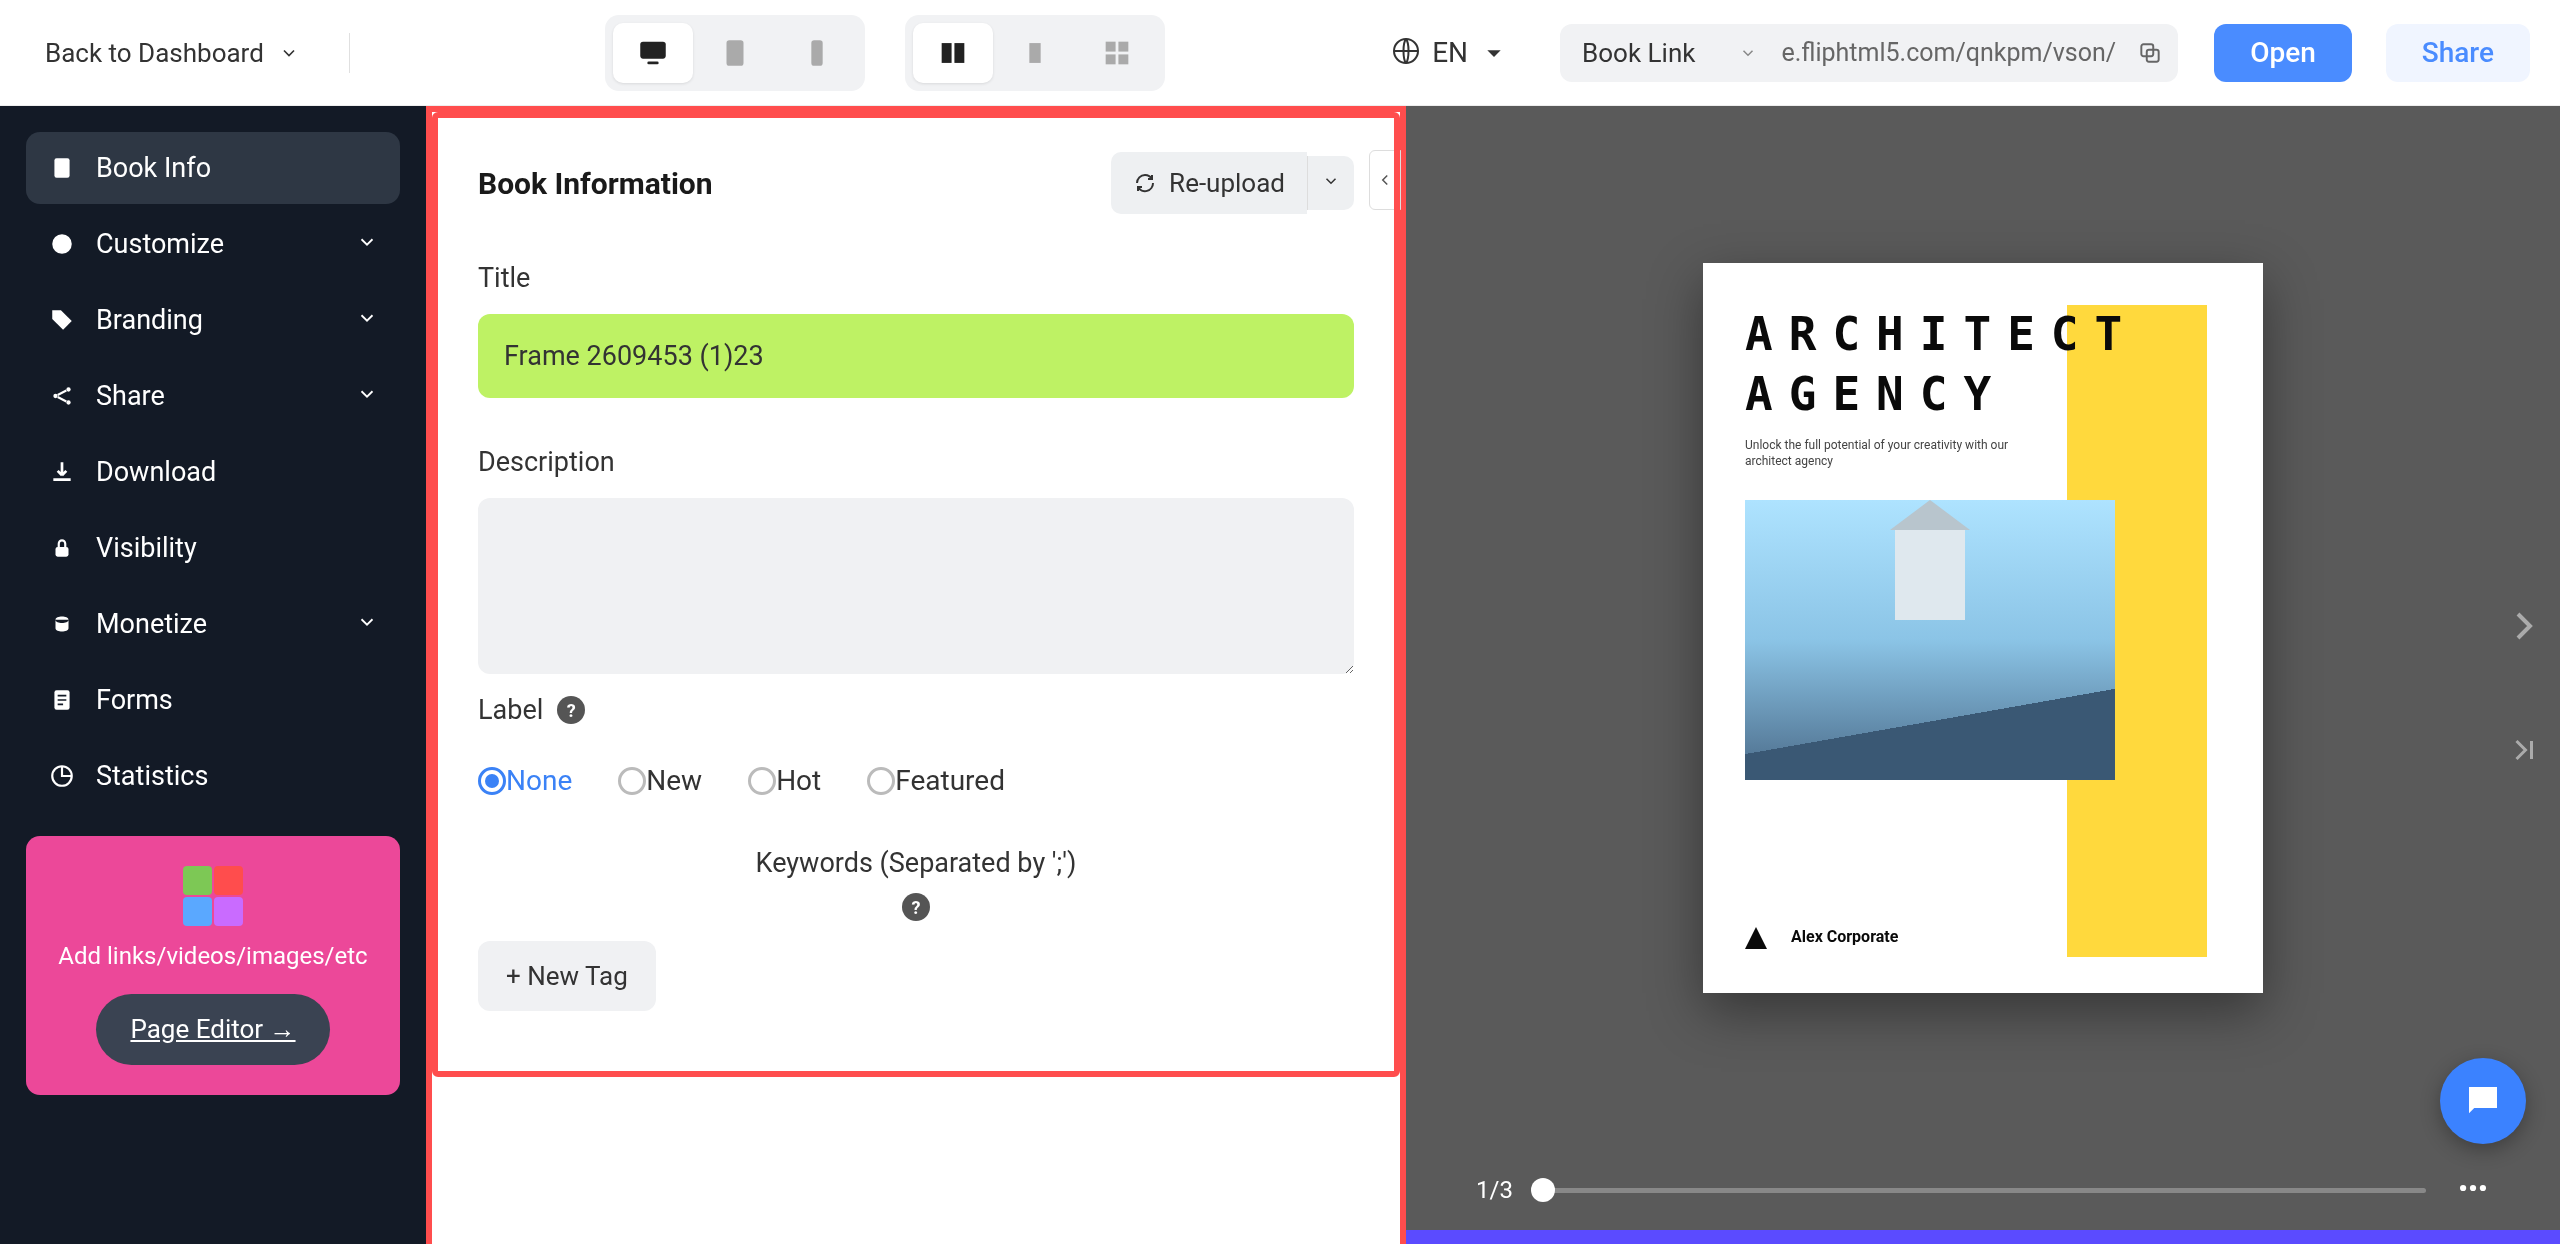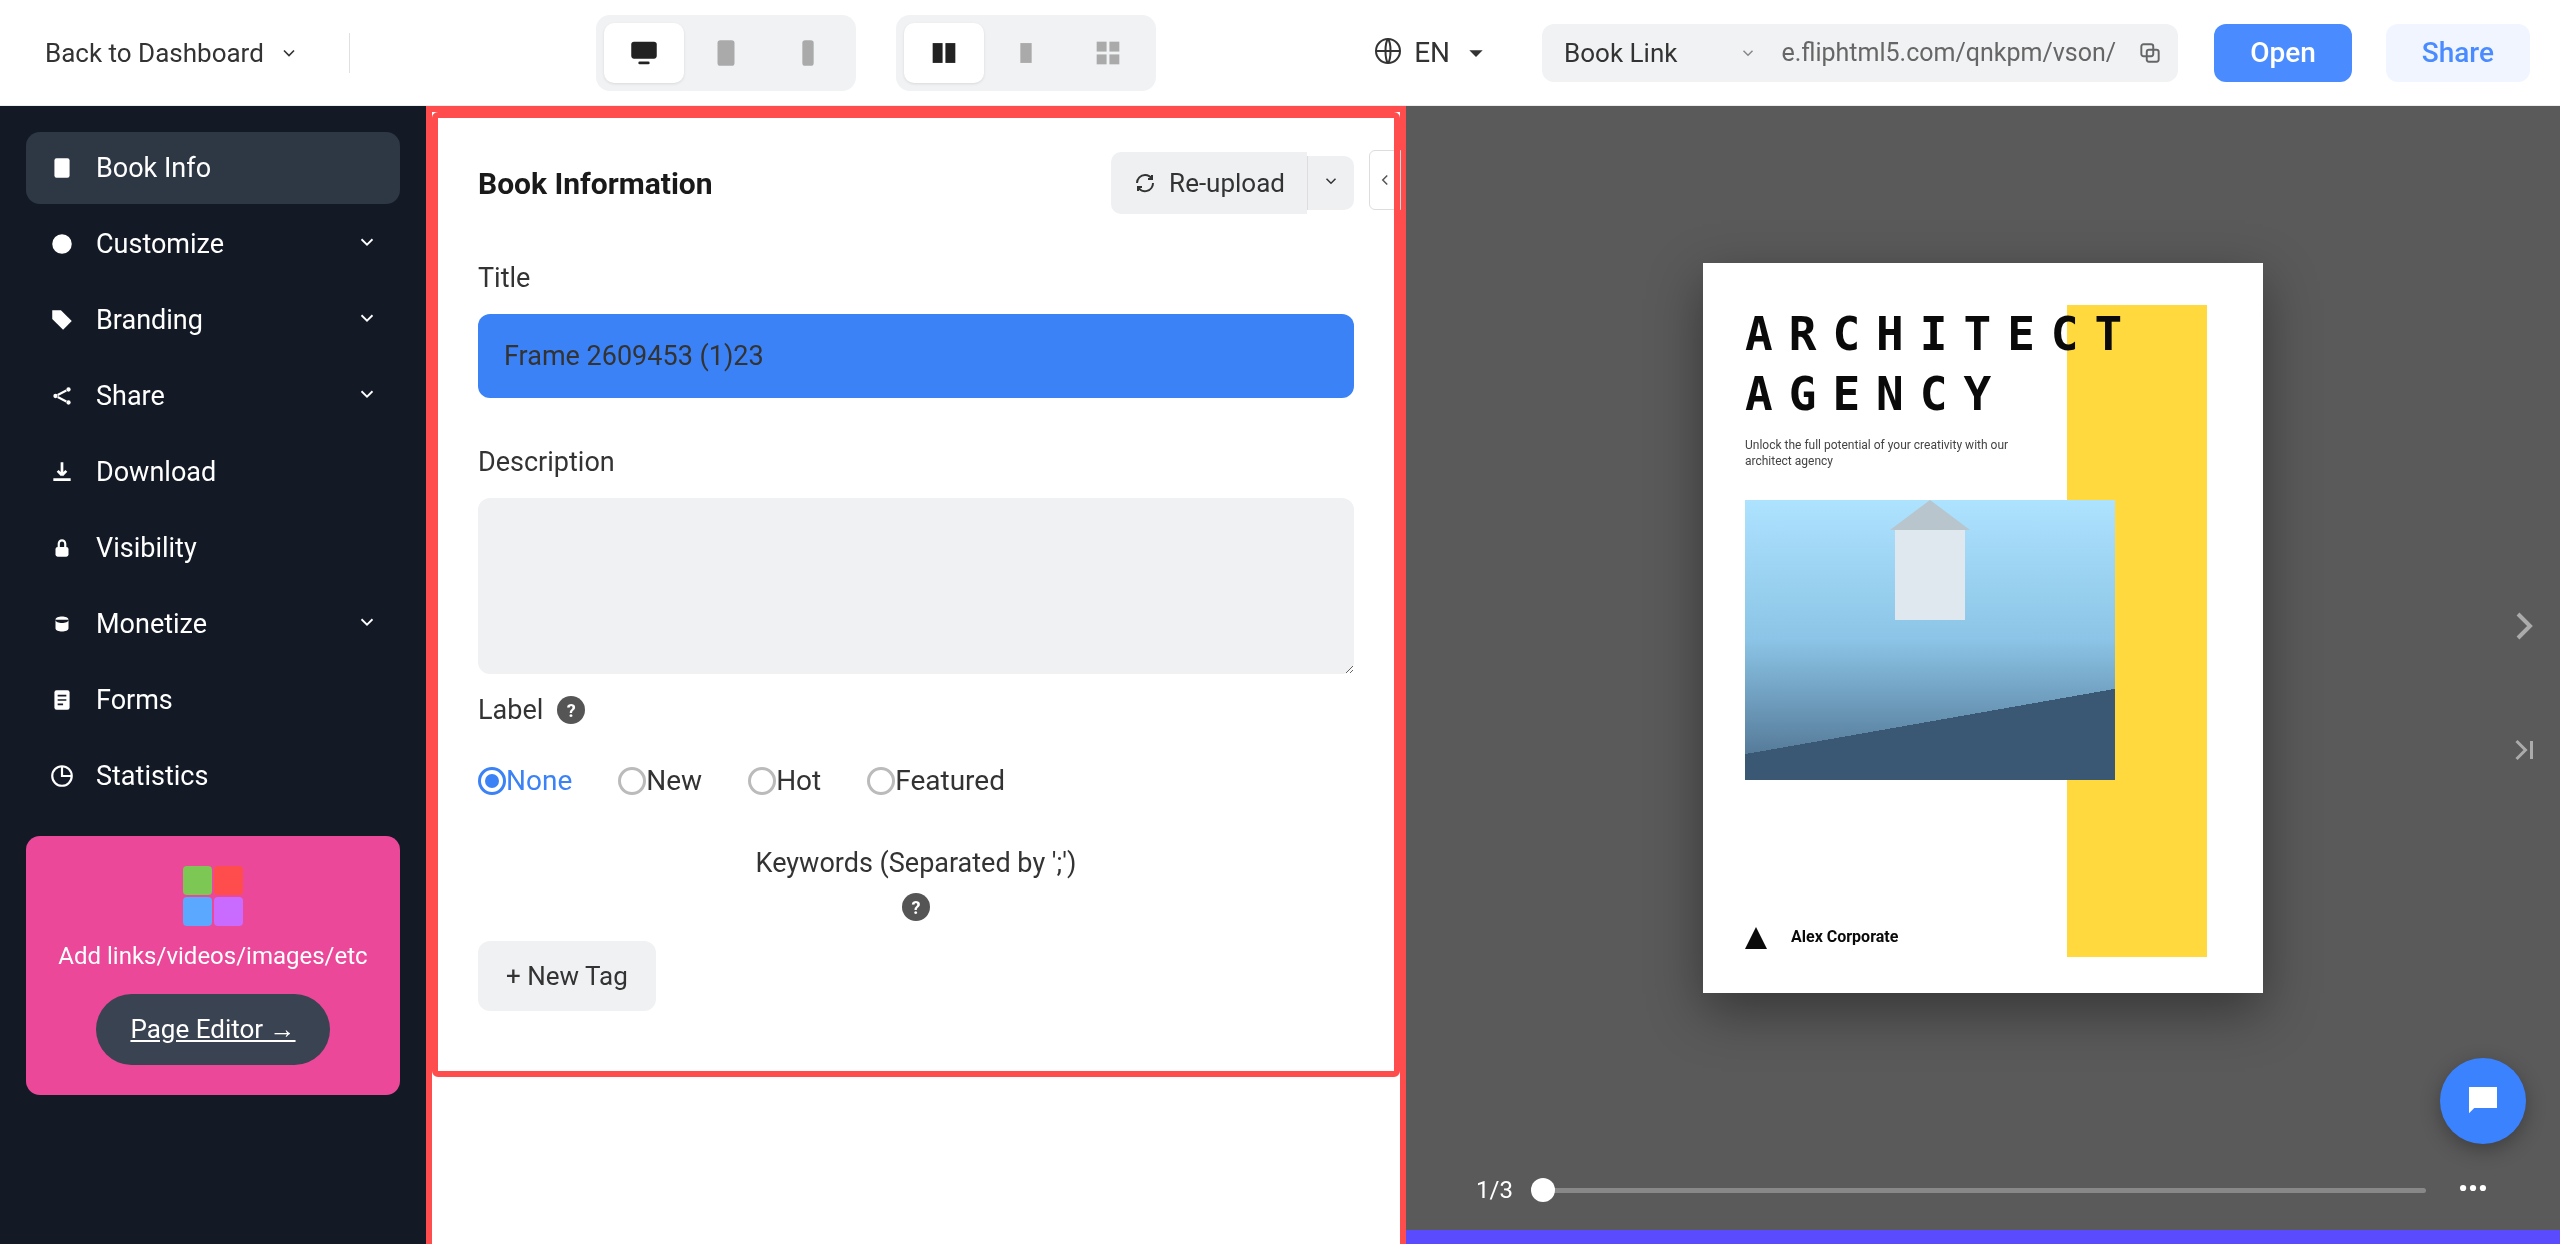--- a/index.html
+++ b/index.html
@@ -16,21 +16,21 @@
 .pill-group { display: flex; background: #f1f2f4; border-radius: 14px; padding: 8px; gap: 2px; }
 .pill-btn { width: 80px; height: 60px; display: flex; align-items: center; justify-content: center; border-radius: 10px; cursor: pointer; }
 .pill-btn.active { background: #fff; box-shadow: 0 1px 3px rgba(0,0,0,0.1); }
 .pill-btn svg { width: 34px; height: 34px; }
 
 .lang-group { display: flex; align-items: center; gap: 10px; cursor: pointer; margin-right: 30px; }
 .lang-group svg { width: 32px; height: 32px; }
 .lang-text { font-size: 28px; color: #333; }
 
 .link-group { display: flex; align-items: center; background: #f1f2f4; border-radius: 12px; height: 58px; padding: 0 8px 0 22px; gap: 4px; margin-right: 16px; }
-.link-select { display: flex; align-items: center; gap: 62px; font-size: 26px; color: #333; padding-right: 10px; }
+.link-select { display: flex; align-items: center; gap: 44px; font-size: 26px; color: #333; padding-right: 10px; }
 .link-url { font-size: 25px; color: #666; padding: 0 10px; }
 .copy-btn { width: 40px; height: 40px; display: flex; align-items: center; justify-content: center; cursor: pointer; }
 
 .btn { height: 58px; padding: 0 36px; border-radius: 12px; font-size: 28px; font-weight: 500; cursor: pointer; display: flex; align-items: center; justify-content: center; border: none; }
 .btn-open { background: #4a8cff; color: #fff; }
 .btn-share { background: #f0f5ff; color: #4a8cff; }
 
 
 .sidebar { position: absolute; left: 0; top: 106px; bottom: 0; width: 426px; background: #131a26; padding: 26px; display: flex; flex-direction: column; gap: 4px; }
 .side-item { display: flex; align-items: center; padding: 20px 22px; border-radius: 14px; color: #fff; font-size: 27px; gap: 20px; cursor: pointer; }
@@ -53,21 +53,21 @@
 .form-content { padding: 40px 46px 40px 46px; display: flex; flex-direction: column; gap: 20px; height: 965px; position: relative; }
 .form-head { display: flex; align-items: center; justify-content: space-between; }
 .form-title { font-size: 30px; font-weight: 700; color: #1a1a1a; }
 .reupload-wrap { display: flex; align-items: center; gap: 0; }
 .reupload { display: flex; align-items: center; gap: 12px; background: #eef0f2; border-radius: 10px 0 0 10px; padding: 16px 22px; font-size: 26px; color: #333; cursor: pointer; }
 .reupload-drop { background: #eef0f2; border-left: 1px solid #ddd; border-radius: 0 10px 10px 0; padding: 16px 14px; cursor: pointer; }
 .collapse-tab { position: absolute; right: -1px; top: 38px; width: 32px; height: 60px; border: 1px solid #ddd; border-radius: 6px 0 0 6px; display: flex; align-items: center; justify-content: center; background: #fff; cursor: pointer; }
 .collapse-tab svg { width: 18px; height: 18px; }
 
 .field-label { font-size: 27px; color: #333; margin-top: 28px; }
-.text-input { width: 100%; background: #3b82f6; border: none; border-radius: 12px; padding: 26px 26px; font-size: 27px; color: #333; }
+.text-input { width: 100%; background: #bef264; border: none; border-radius: 12px; padding: 26px 26px; font-size: 27px; color: #333; }
 .textarea { width: 100%; background: #f0f1f3; border: none; border-radius: 12px; padding: 22px; min-height: 176px; font-size: 26px; color: #333; resize: both; }
 .label-row { display: flex; align-items: center; gap: 14px; }
 .help-icon { width: 28px; height: 28px; border-radius: 50%; background: #555; color: #fff; display: flex; align-items: center; justify-content: center; font-size: 18px; font-weight: 700; }
 
 .radio-row { display: flex; align-items: center; gap: 46px; margin-top: 18px; }
 .radio { display: flex; align-items: center; cursor: pointer; }
 .radio-dot { width: 28px; height: 28px; border-radius: 50%; border: 3px solid #bbb; display: flex; align-items: center; justify-content: center; }
 .radio.checked .radio-dot { border-color: #3b82f6; }
 .radio.checked .radio-dot::after { content: ''; width: 14px; height: 14px; border-radius: 50%; background: #3b82f6; }
 .radio-label { font-size: 28px; color: #333; }

